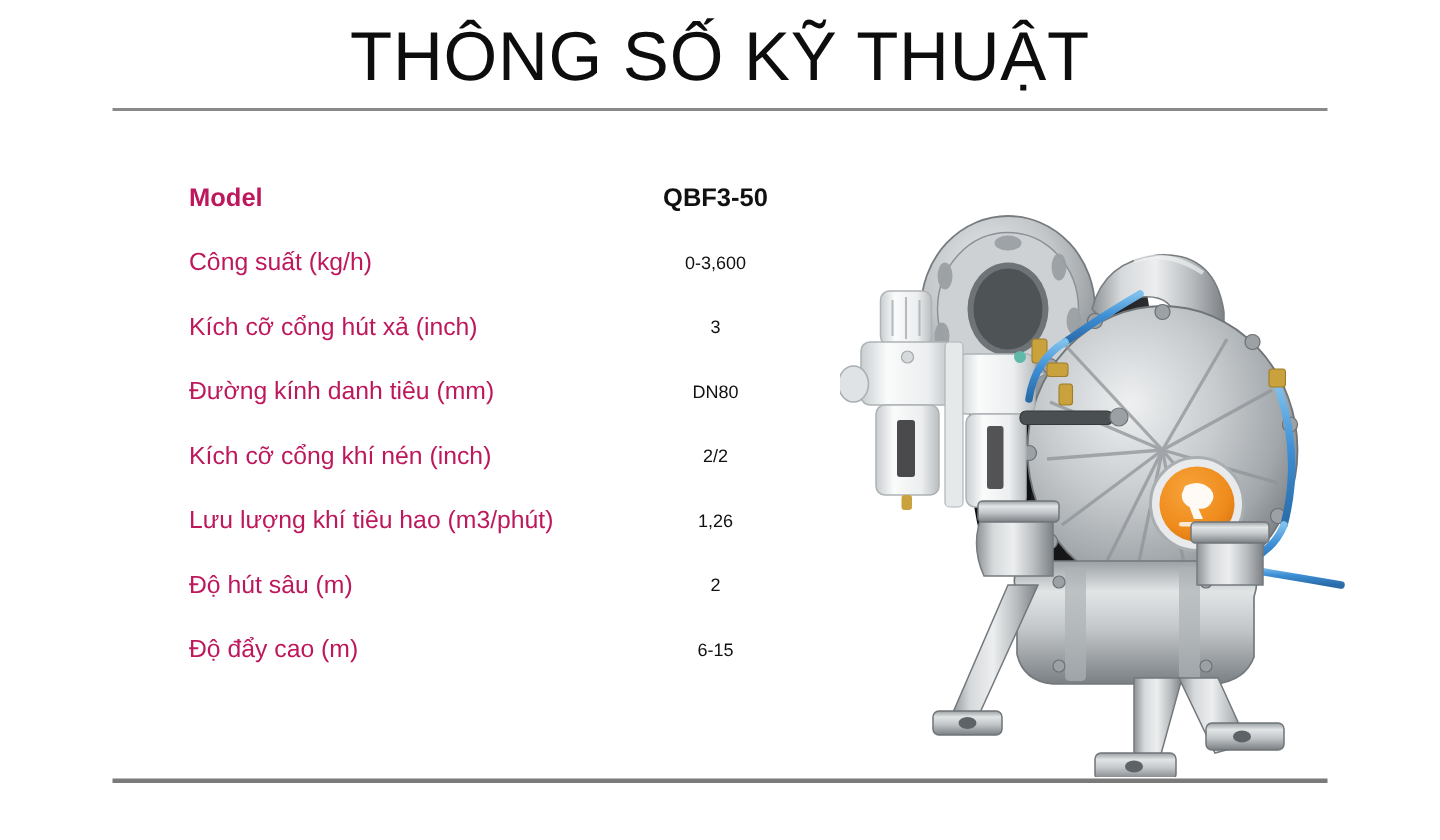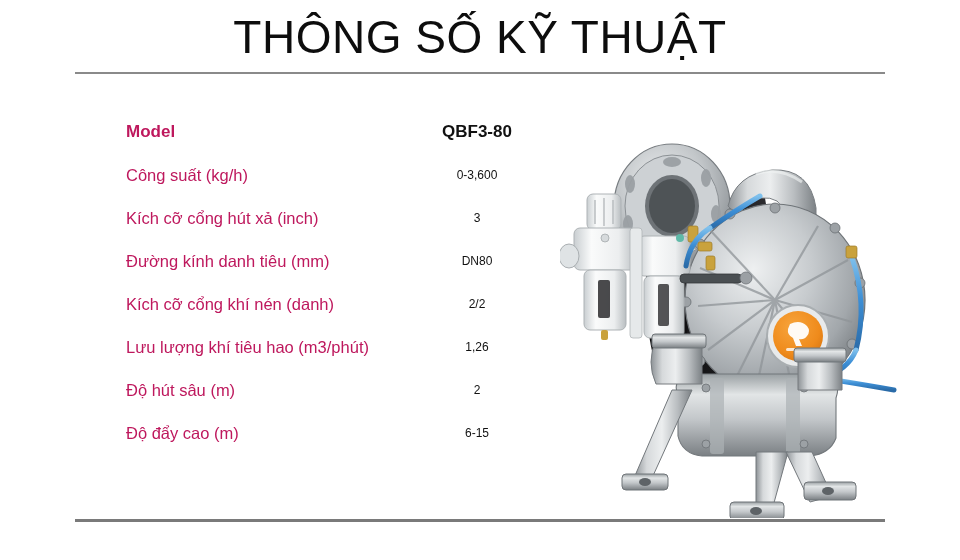--- a/index.html
+++ b/index.html
@@ -107,41 +107,41 @@
 
   <div id="title">THÔNG SỐ KỸ THUẬT</div>
 
   <div class="rule" id="rule-top"></div>
   <div class="rule" id="rule-bottom"></div>
 
   <div id="spec-table">
 
     <div class="spec-row header">
       <div class="spec-label">Model</div>
-      <div class="spec-value">QBF3-80</div>
+      <div class="spec-value">QBF3-50</div>
     </div>
 
     <div class="spec-row">
       <div class="spec-label">Công suất (kg/h)</div>
       <div class="spec-value">0-3,600</div>
     </div>
 
 
     <div class="spec-row">
       <div class="spec-label">Kích cỡ cổng hút xả (inch)</div>
       <div class="spec-value">3</div>
     </div>
 
     <div class="spec-row">
       <div class="spec-label">Đường kính danh tiêu (mm)</div>
       <div class="spec-value">DN80</div>
     </div>
 
     <div class="spec-row">
-      <div class="spec-label">Kích cỡ cổng khí nén (danh)</div>
+      <div class="spec-label">Kích cỡ cổng khí nén (inch)</div>
       <div class="spec-value">2/2</div>
     </div>
 
     <div class="spec-row">
       <div class="spec-label">Lưu lượng khí tiêu hao (m3/phút)</div>
       <div class="spec-value">1,26</div>
     </div>
 
     <div class="spec-row">
       <div class="spec-label">Độ hút sâu (m)</div>

